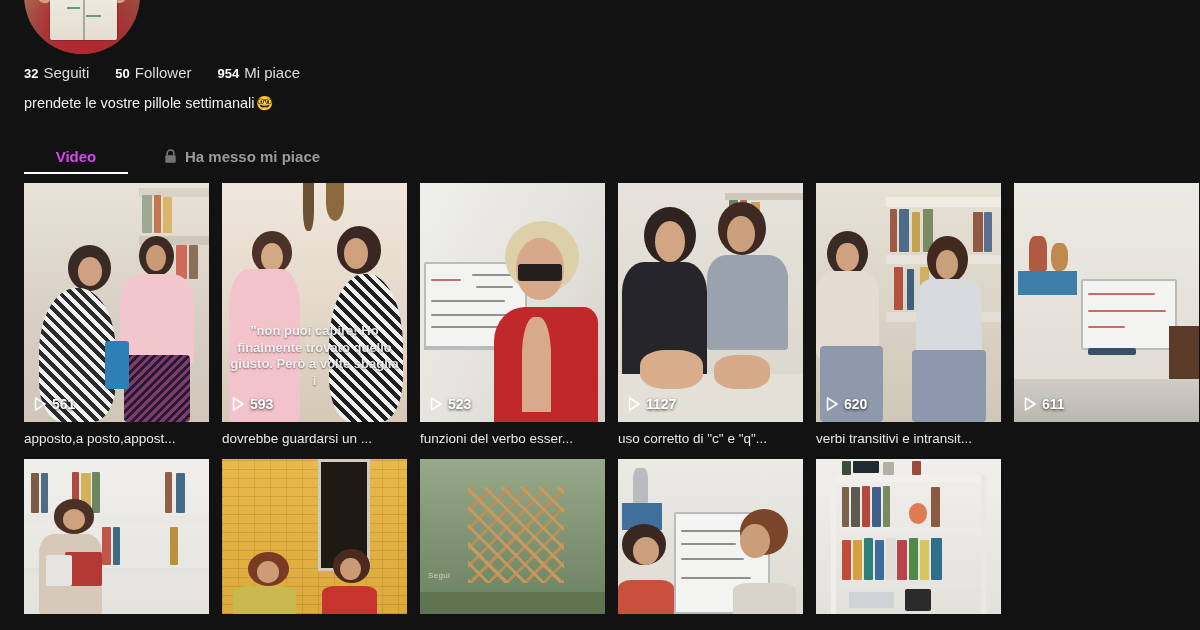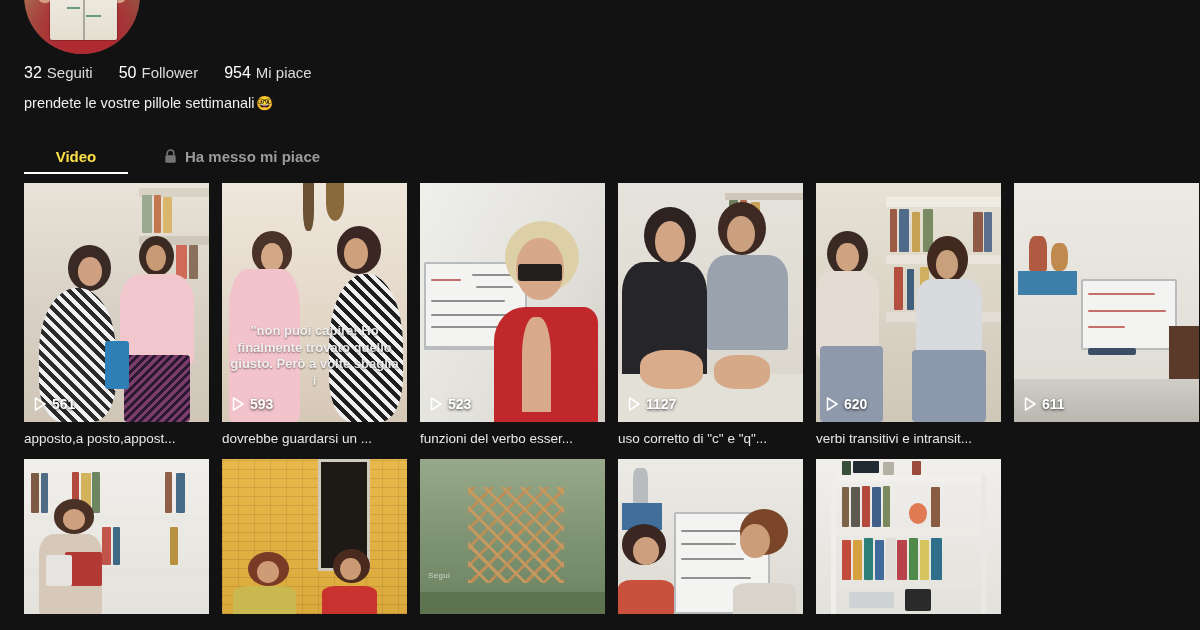--- a/index.html
+++ b/index.html
@@ -57,21 +57,21 @@
     letter-spacing:.2px; cursor:pointer;
     font-family:"Liberation Sans", sans-serif;
   }
 
   .stats {
     position:absolute; left:24px; top:64px;
     display:flex; align-items:center; gap:26px;
     font-size:15px; color:#e9e9e9;
   }
   .stat { display:flex; align-items:baseline; gap:5px; }
-  .stat .num { font-weight:400; color:#fff; font-size:16px; }
+  .stat .num { font-weight:700; color:#fff; font-size:13px; }
   .stat .lbl { color:#dcdcdc; font-size:15px; }
 
   .bio {
     position:absolute; left:24px; top:95px;
     font-size:14.5px; color:#efefef;
     display:flex; align-items:center; gap:2px;
     white-space:nowrap;
   }
   .bio .emoji { font-size:14px; line-height:1; }
 
@@ -80,21 +80,21 @@
     position:absolute; left:0; top:138px; width:1200px; height:38px;
     display:flex; align-items:flex-start;
   }
   .tab {
     position:relative; display:flex; align-items:center; gap:8px;
     height:36px; cursor:pointer; user-select:none;
   }
   .tab-video { margin-left:24px; width:104px; justify-content:center; }
   .tab-liked { margin-left:36px;justify-content:flex-end; }
   .tab .tlabel { font-size:15px; font-weight:700; }
-  .tab-video .tlabel { color:#fde047; }
+  .tab-video .tlabel { color:#d946ef; }
   .tab-liked .tlabel { color:#9b9b9b; }
   .tab-underline {
     position:absolute; left:24px; top:172px;
     width:104px; height:2px; background:#fff;
   }
   .lock-icon { display:block; width:13px; height:15px; opacity:.72; }
 
   
   .grid {
     position:absolute; left:24px; top:183px;

